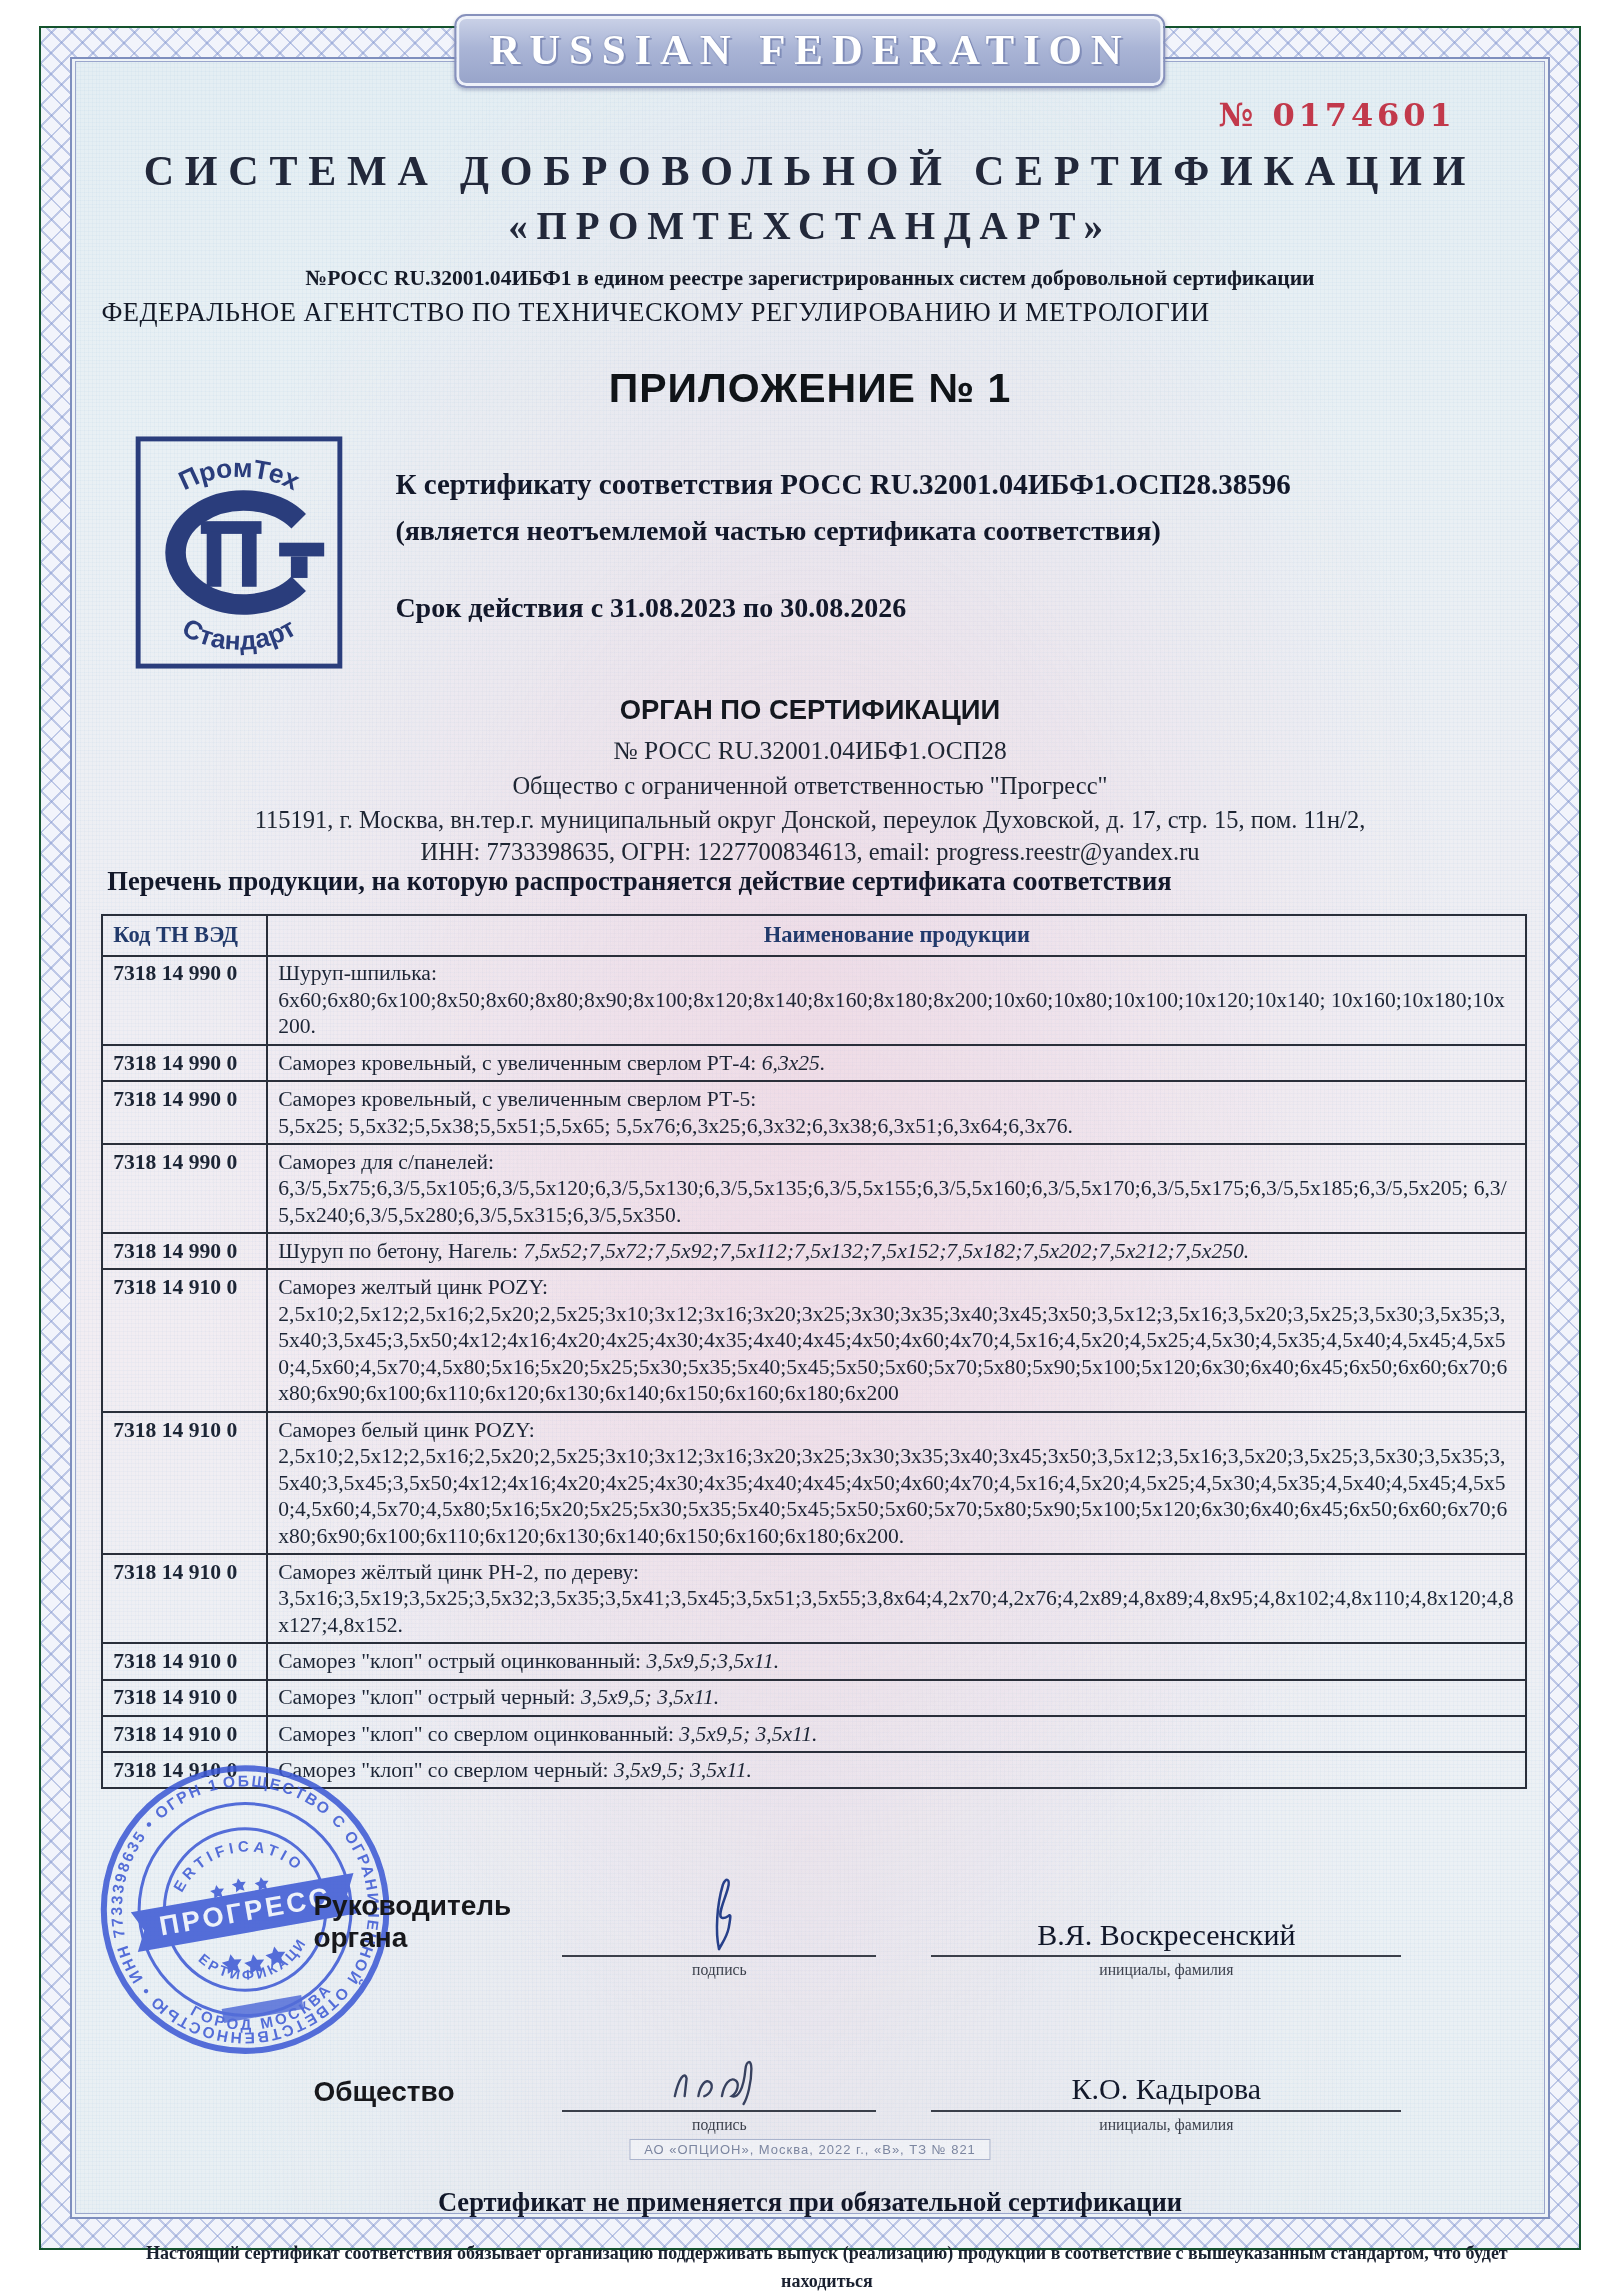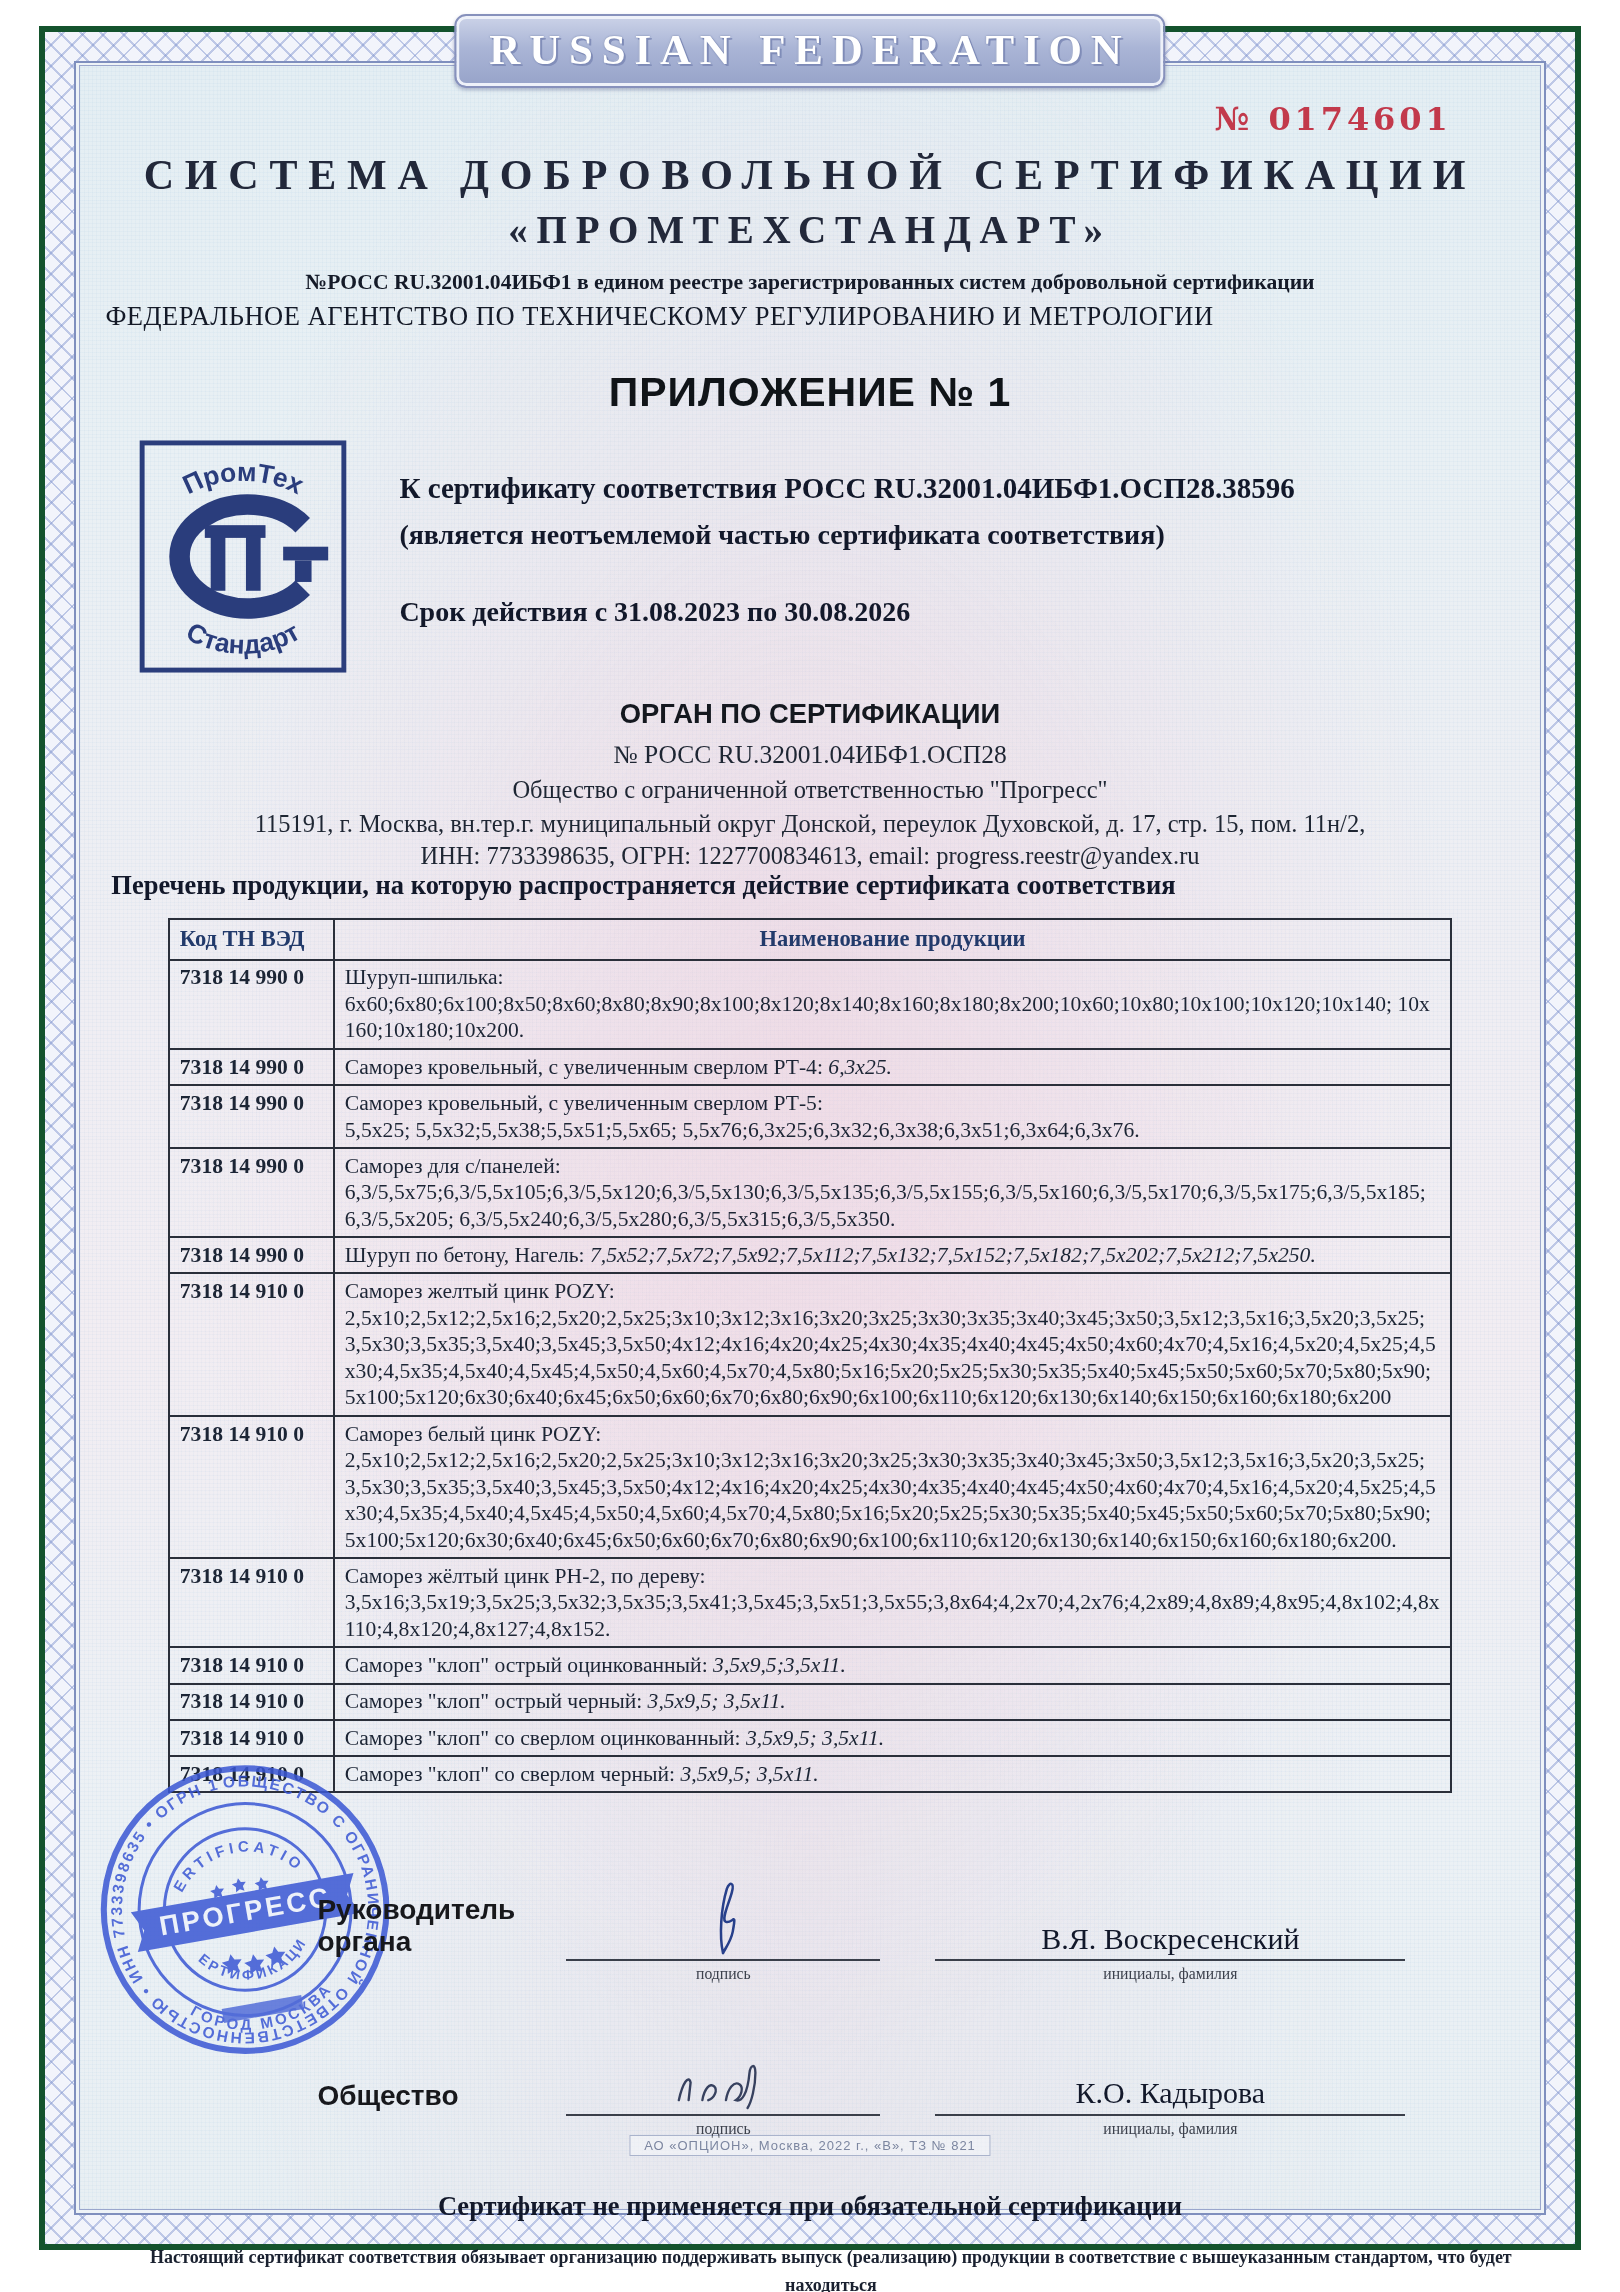--- a/index.html
+++ b/index.html
@@ -2,21 +2,21 @@
 <html lang="ru"><head>
 <meta charset="utf-8">
 <style>
   html,body{margin:0;padding:0;}
   body{
     width:1620px;height:2293px;overflow:hidden;background:#ffffff;
     font-family:"Liberation Serif", serif;color:#1e2633;position:relative;
   }
   .page{position:absolute;inset:0;padding:25.5px 39px 43px 39px;box-sizing:border-box;}
   .frame-outer{
-    height:100%;box-sizing:border-box;border:6px solid #14532d;background:#ef4444;
+    height:100%;box-sizing:border-box;border:2px solid #14532d;background:#ef4444;
   }
   .frame-band{
     height:100%;box-sizing:border-box;padding:29px;
     background:
       repeating-linear-gradient(45deg, rgba(126,146,205,.45) 0 2px, rgba(255,255,255,0) 2px 14.7px),
       repeating-linear-gradient(-45deg, rgba(126,146,205,.45) 0 2px, rgba(255,255,255,0) 2px 14.7px),
       #f2f4fb;
   }
   .frame-inner{
     height:100%;box-sizing:border-box;border:2px solid #7f8fbe;padding:2.9px;background:#eef3f7;
@@ -73,21 +73,21 @@
   .org .t{font-family:"Liberation Sans", sans-serif;font-size:27.4px;font-weight:bold;color:#14181f;margin-top:5.9px;text-align:center;}
   .org .n{font-size:25.5px;margin-top:9.8px;}
   .org .c{font-size:24.5px;margin-top:5.9px;}
   .org .a{font-size:24.5px;margin-top:5.9px;}
   .org .r{font-size:24.5px;margin-top:3.9px;}
   .products-heading{
     text-align:left;padding-left:5.9px;
     font-size:26.5px;font-weight:bold;color:#12182a;
   }
   table.products{
-    width:1284px;margin:17.6px auto 0 auto;border-collapse:collapse;table-layout:fixed;
+    width:1426px;margin:17.6px auto 0 auto;border-collapse:collapse;table-layout:fixed;
     font-size:21.6px;line-height:26.5px;color:#1c2535;border-radius:26px;
   }
   table.products th, table.products td{
     border:2px solid #2a2f3a;padding:3.9px 9.8px;vertical-align:top;text-align:left;
   }
   table.products col.code-col{width:165px;}
   table.products th{color:#223a6b;font-weight:bold;font-size:22.5px;padding:5.9px 9.8px;}
   table.products th.name-h{text-align:center;}
   td.code{font-weight:bold;text-align:center;vertical-align:middle;}
   .p-name{font-weight:normal;}

